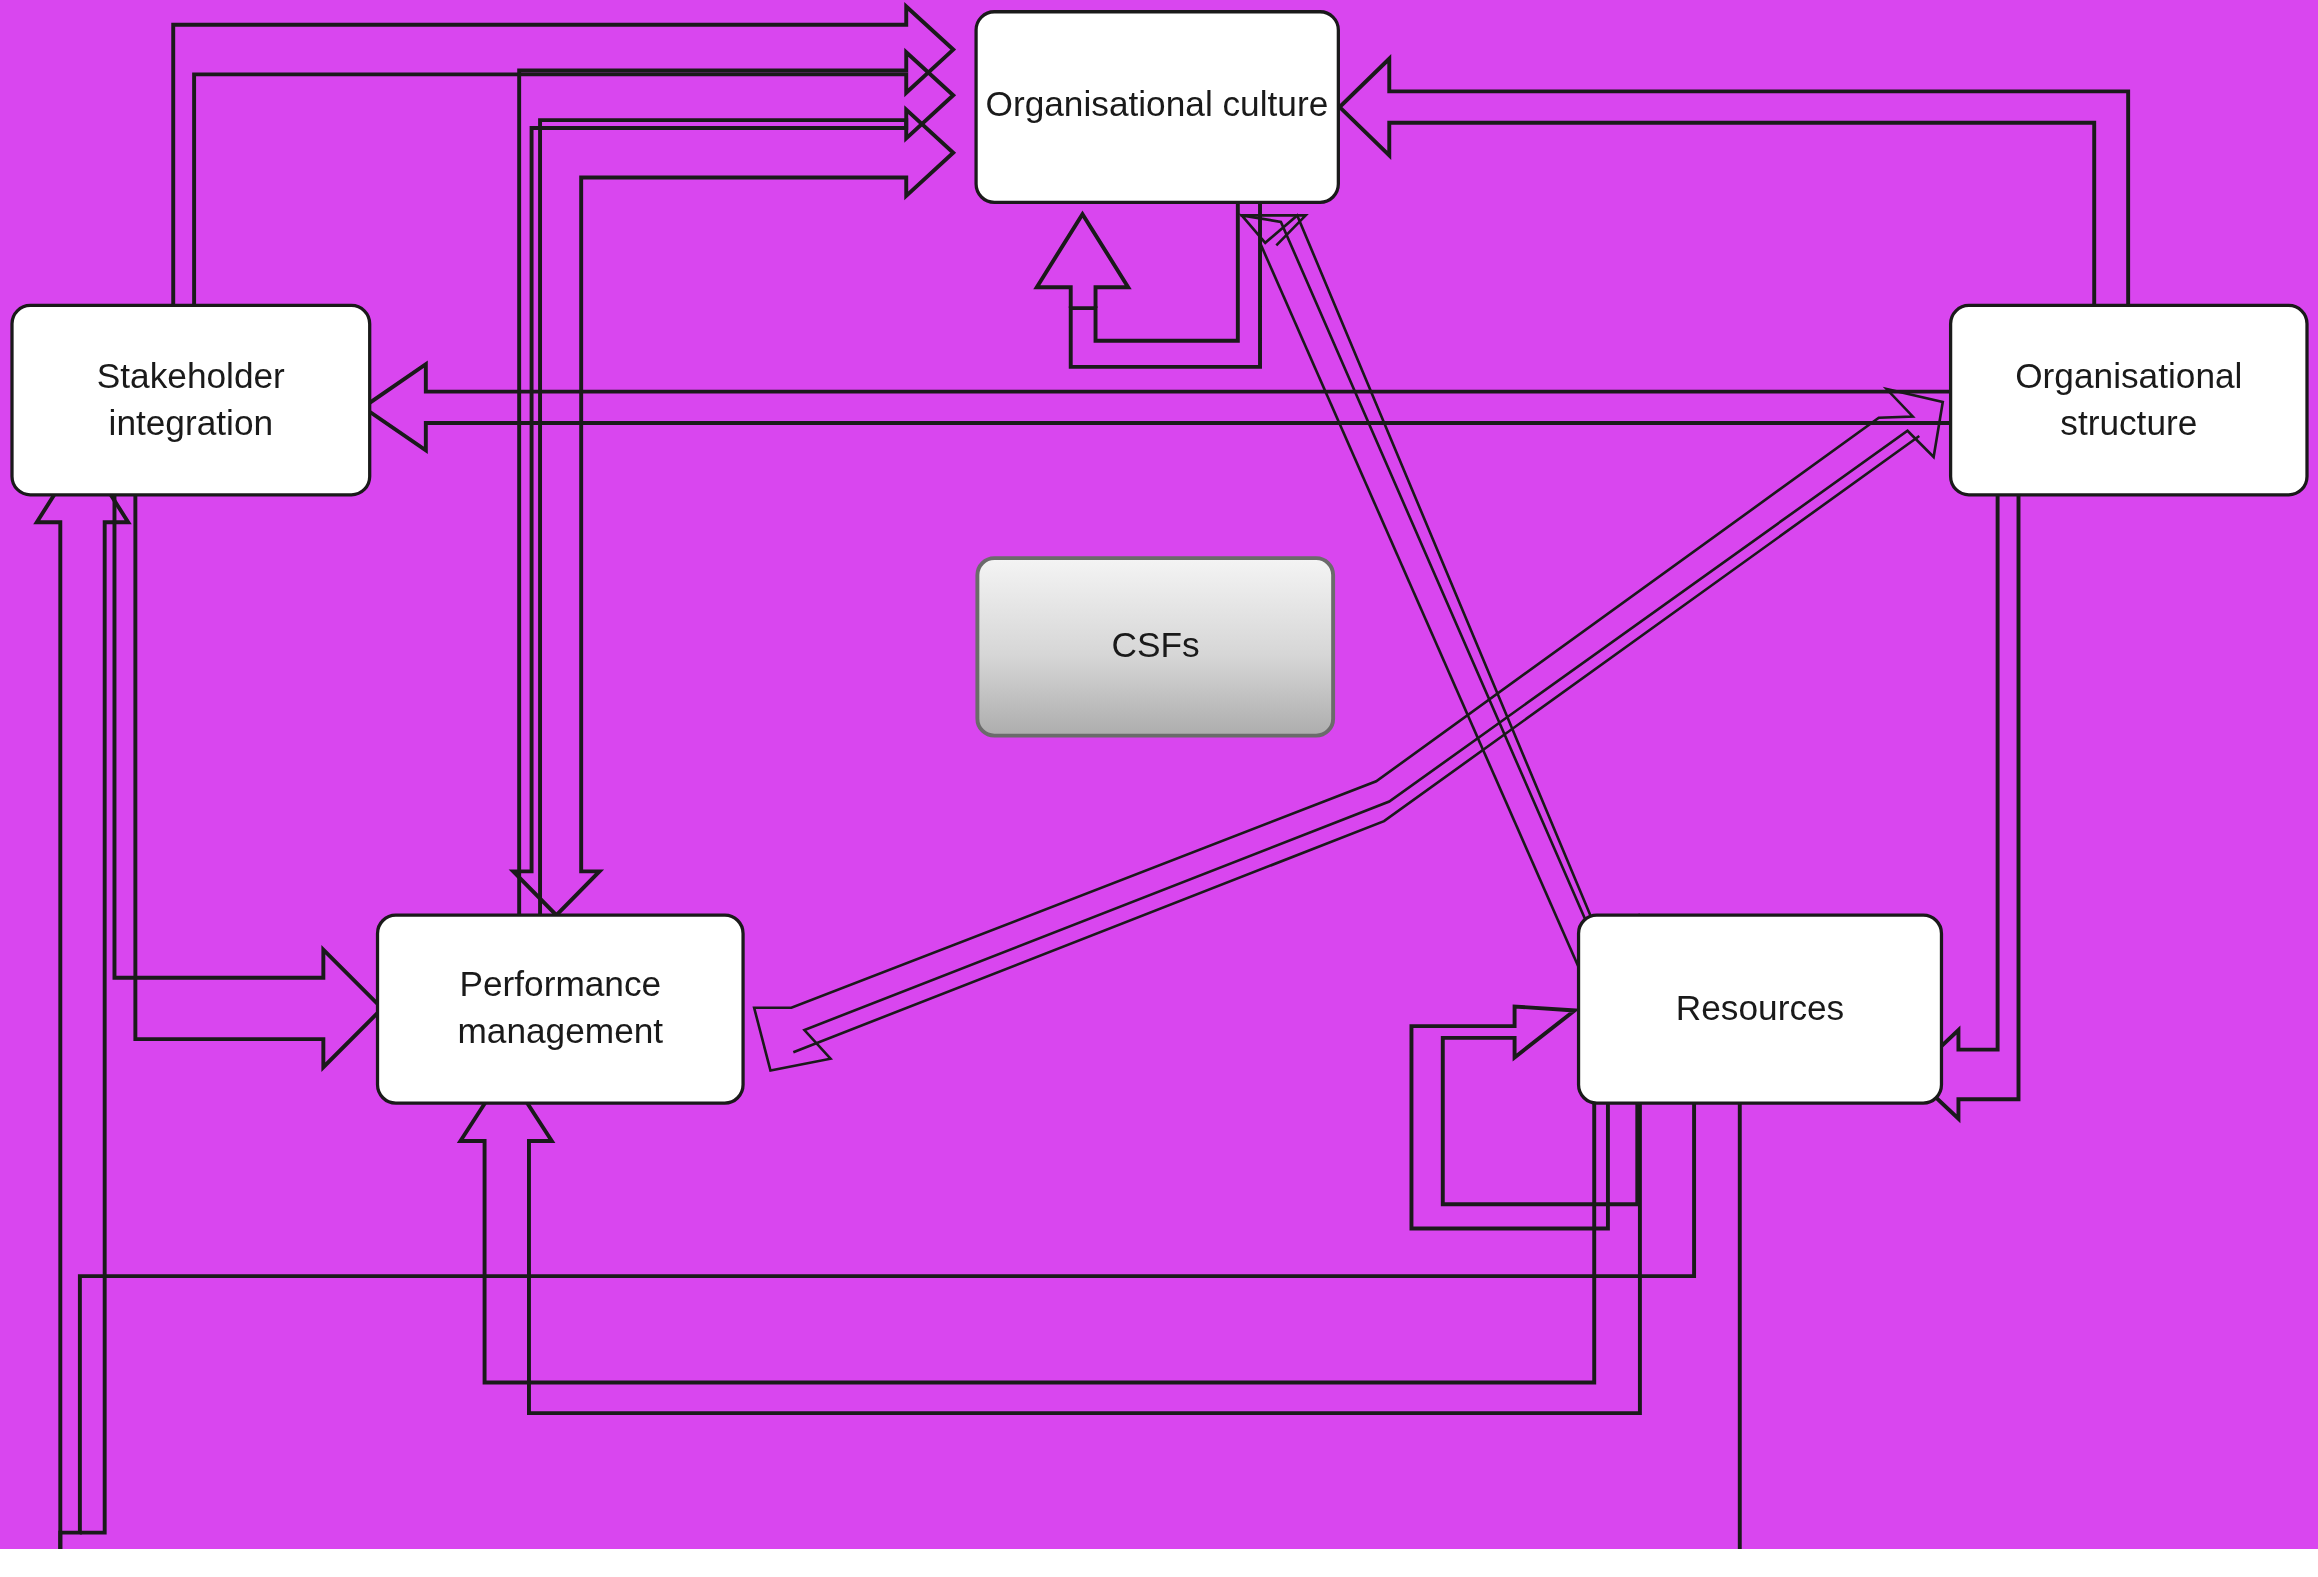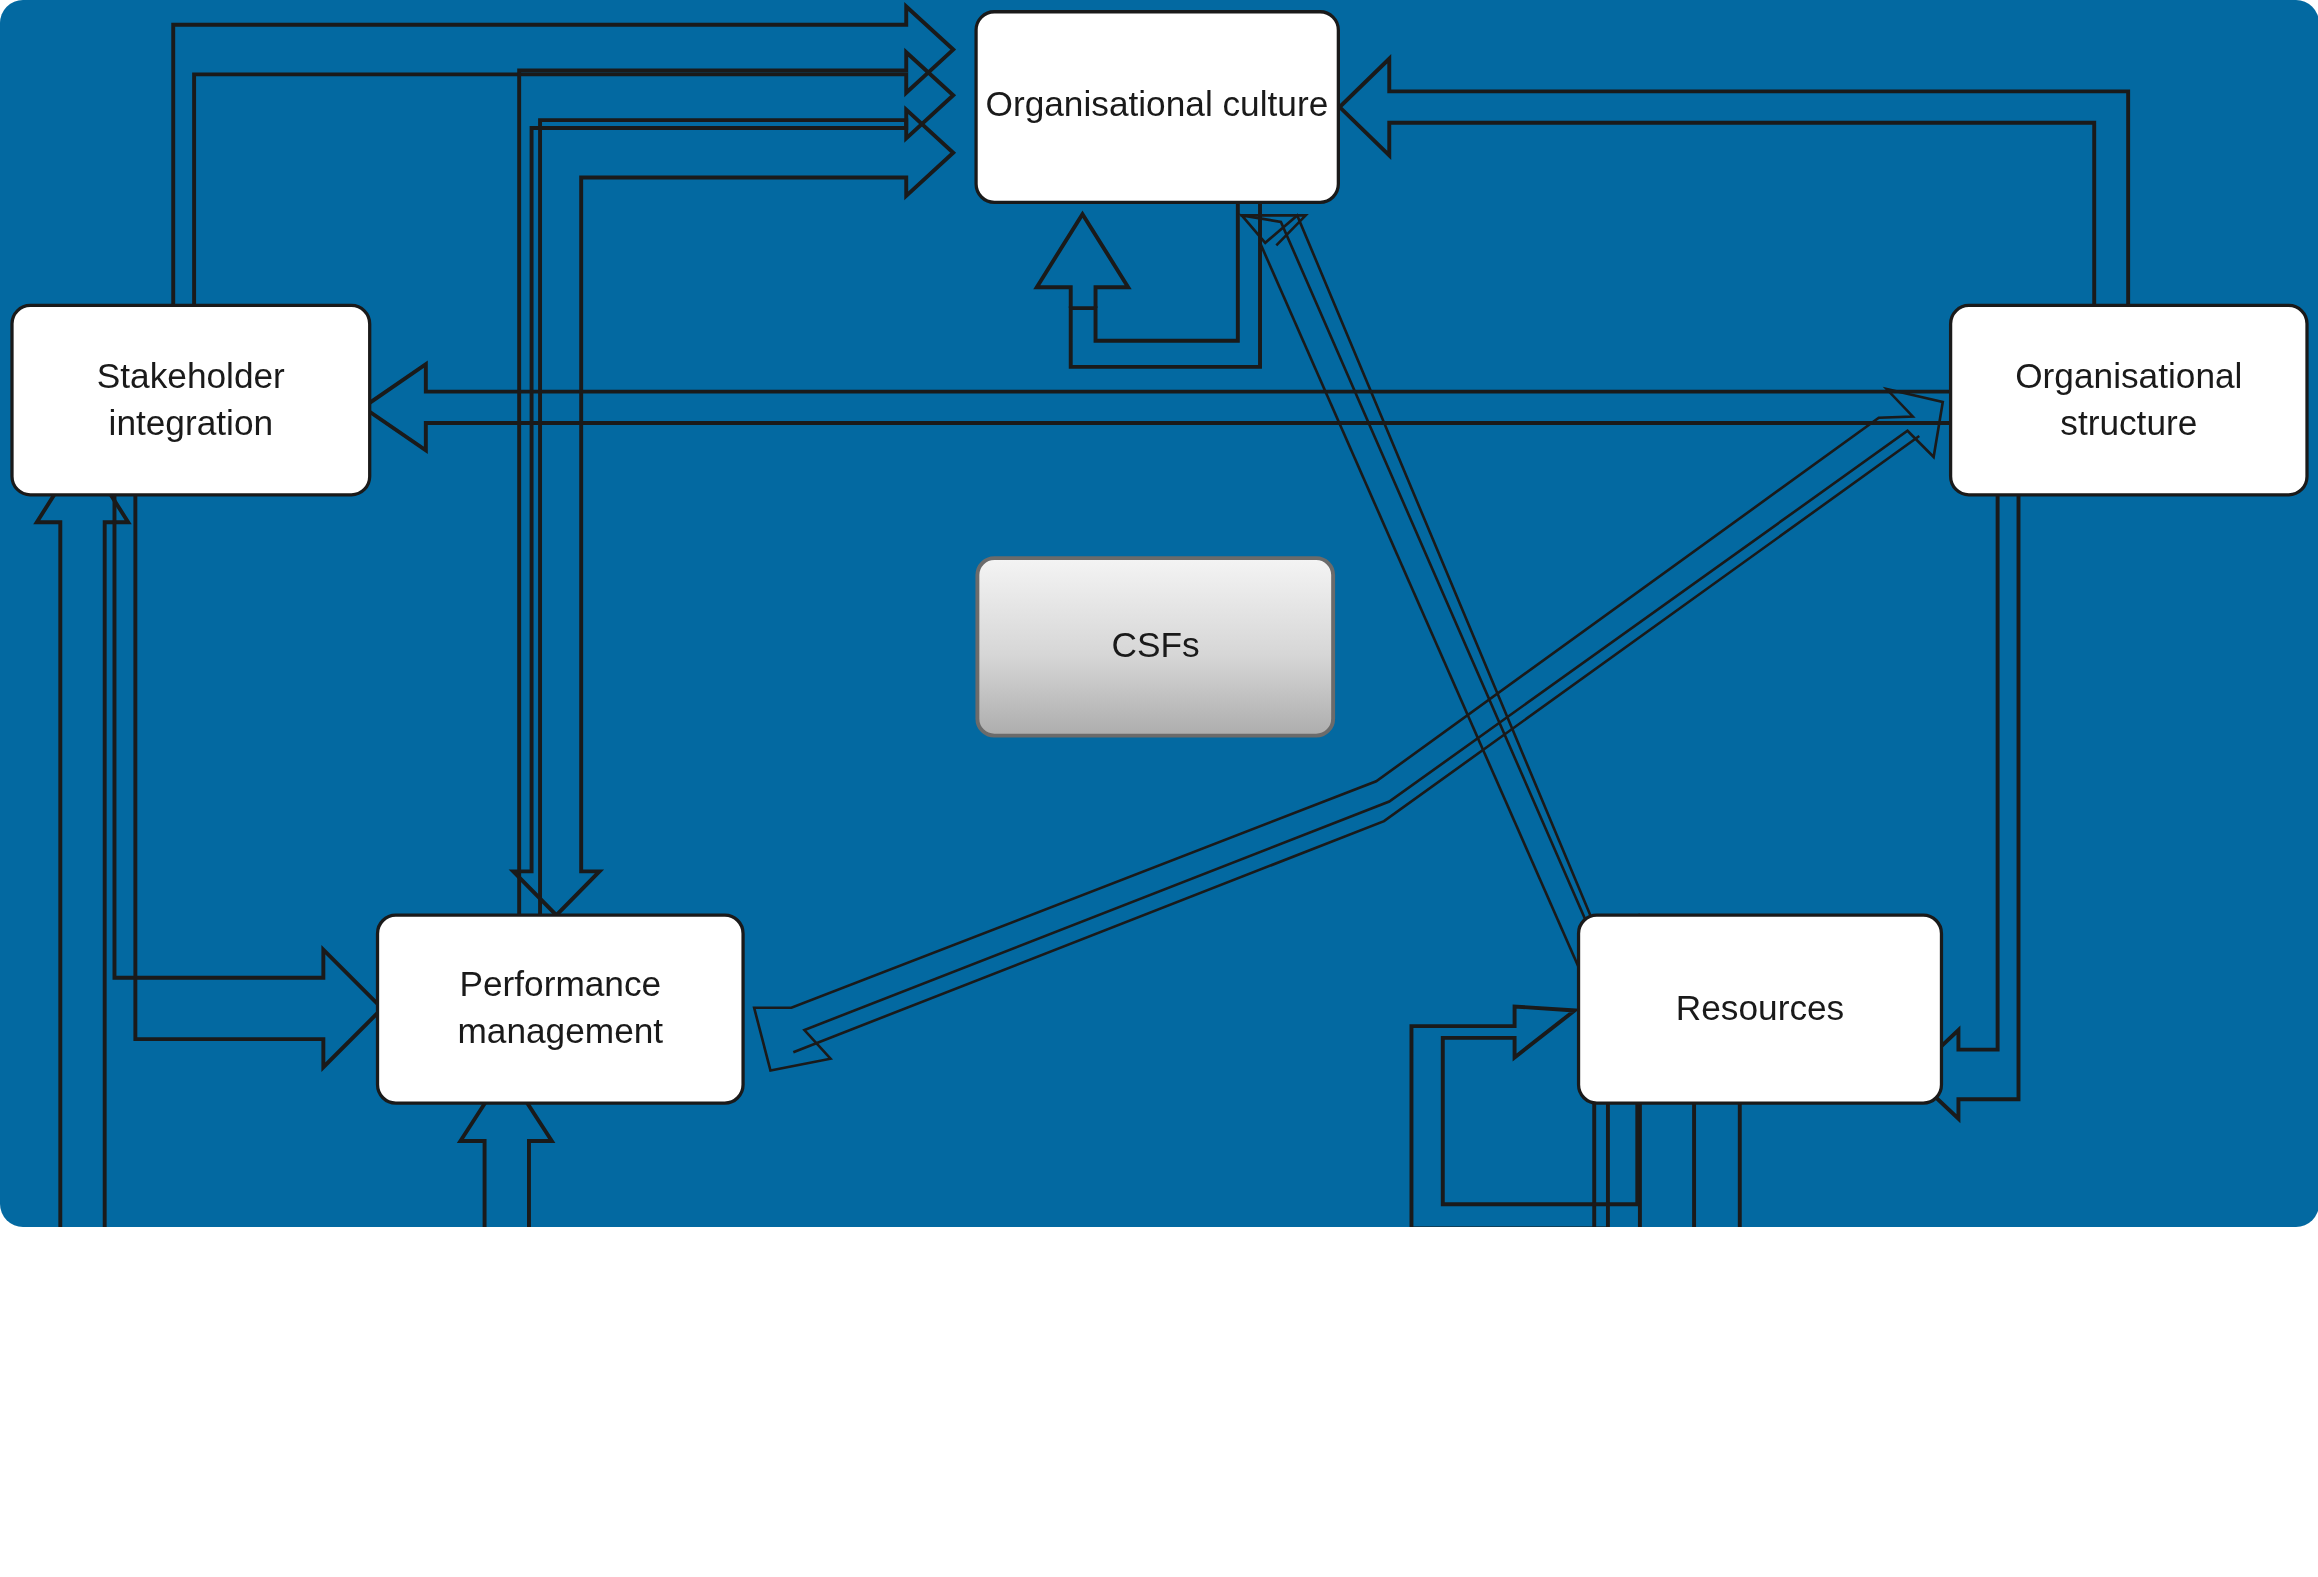--- a/index.html
+++ b/index.html
@@ -3,25 +3,24 @@
 <meta charset="utf-8">
 <style>
   html, body {
     margin: 0;
     padding: 0;
     background: #ffffff;
   }
   #canvas-wrap {
     position: relative;
     width: 2319px;
-    height: 1227px;
-    background: #0369a1;
+    height: 1549px;
+    background: #d946ef;
     overflow: hidden;
     font-family: "Liberation Sans", sans-serif;
-    border-radius: 23px;
   }
   svg#diagram {
     position: absolute;
     left: 0; top: 0;
     width: 2319px;
     height: 1577px;
     display: block;
   }
   .node-rect {
     fill: #ffffff;

